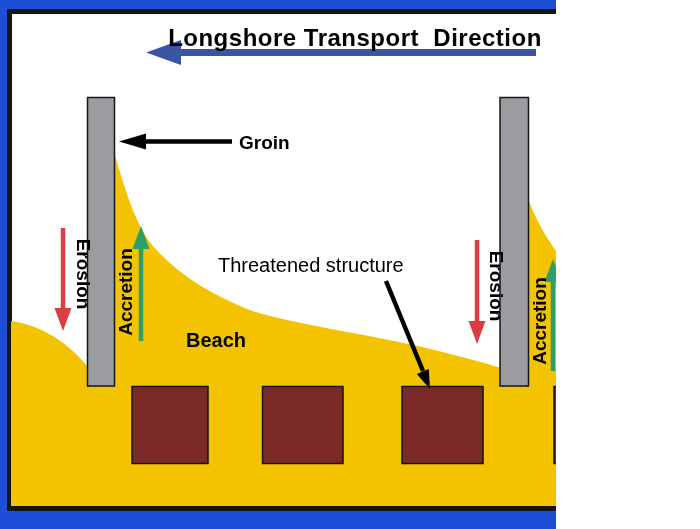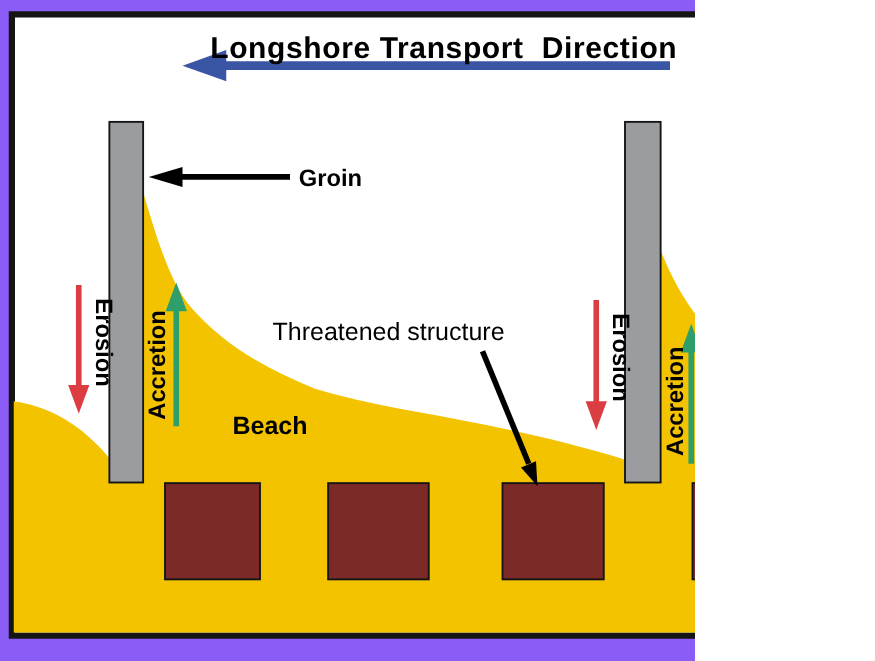--- a/index.html
+++ b/index.html
@@ -1,16 +1,16 @@
 <!DOCTYPE html>
 <html><head>
 <meta charset="utf-8">
 <style>
   html,body{margin:0;padding:0;background:#ffffff;}
-  #stage{position:relative;width:556px;height:529px;background:#8b5cf6;overflow:hidden;
+  #stage{position:relative;width:556px;height:529px;background:#1d4ed8;overflow:hidden;
          font-family:"Liberation Sans",sans-serif;}
   svg{position:absolute;left:0;top:0;}
   text{font-family:"Liberation Sans",sans-serif;fill:#000000;}
   .t-bold{font-weight:bold;}
   .t-title{font-size:24px;letter-spacing:0.5px;white-space:pre;}
   .t-label{font-size:19px;}
   .t-beach{font-size:20px;}
   .t-threat{font-size:20px;font-weight:normal;}
   .t-rot{font-size:19px;}
 </style>

